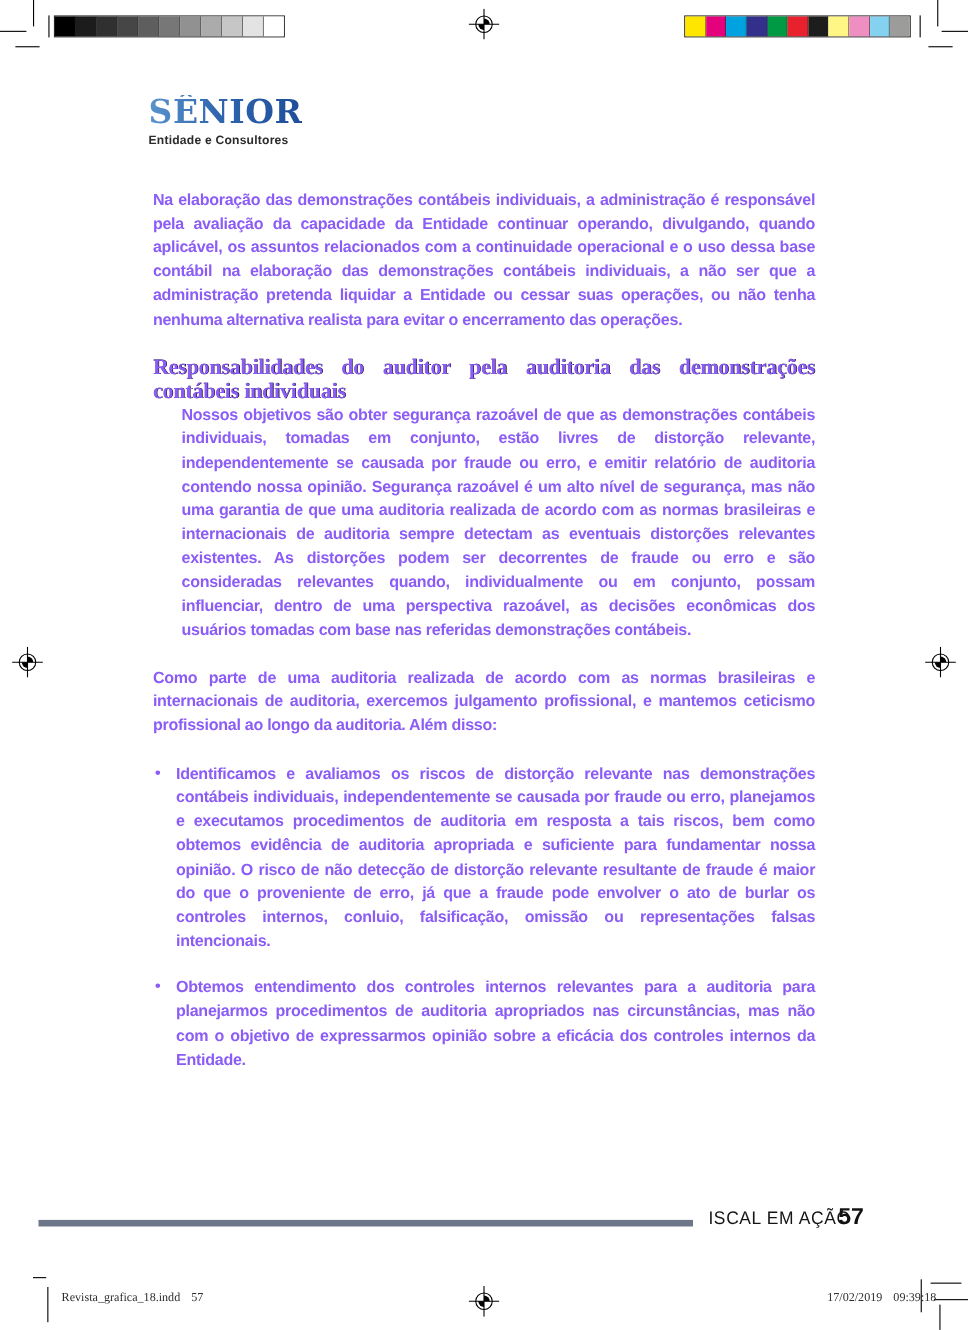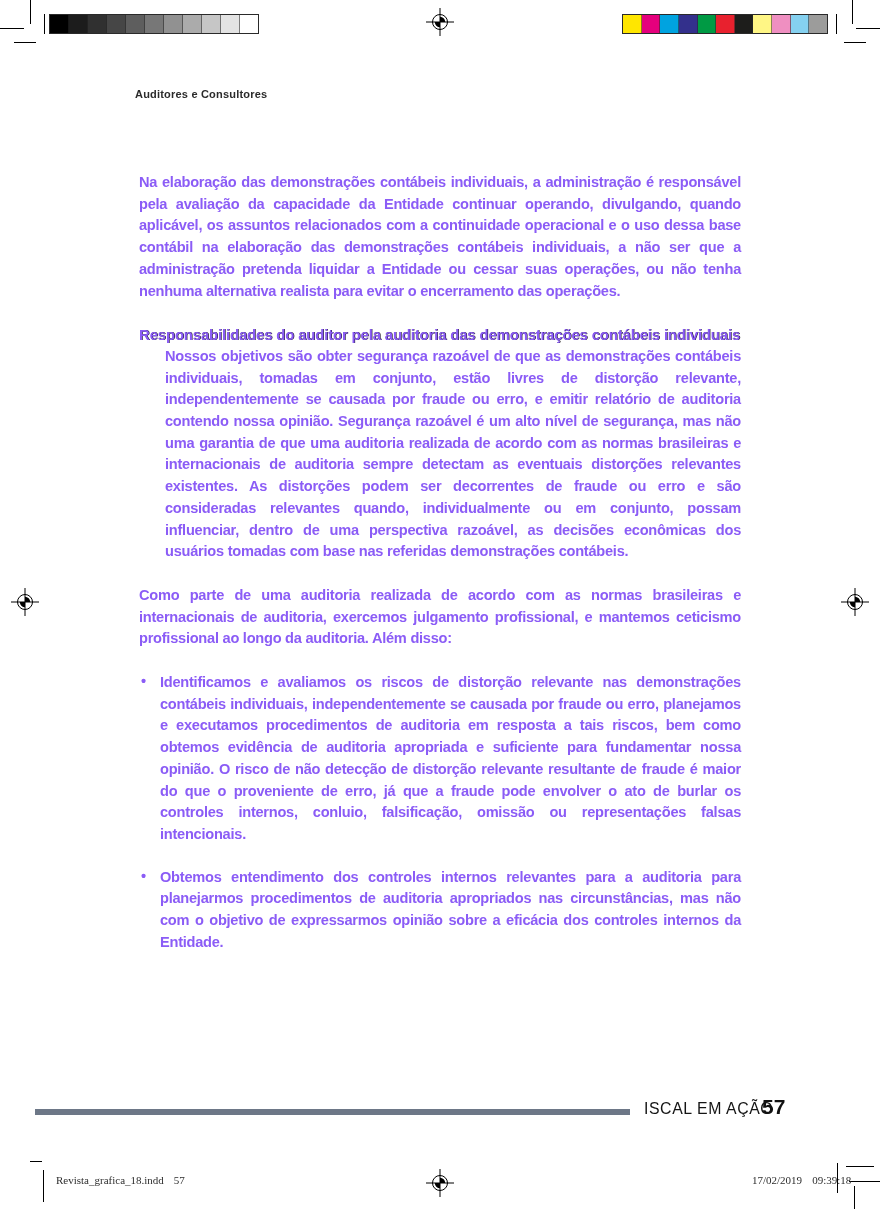--- a/index.html
+++ b/index.html
@@ -31,22 +31,22 @@
     border-top:1px solid rgba(43,43,43,.0);
   }
   
   .content{
     position:absolute;left:139px;top:172px;width:602px;
     font-size:14.6px;font-weight:700;color:#8b5cf6;line-height:21.7px;
     letter-spacing:-0.25px;text-align:justify;
   }
   .content p{margin:0 0 22px 0;}
   .content h2{
-    margin:0;font-size:15px;line-height:21.7px;letter-spacing:-0.2px;
-    text-shadow:0.5px 0 0 #000;font-weight:700;
+    margin:0;font-size:20px;line-height:21.7px;letter-spacing:-0.2px;
+    text-shadow:0.5px 0 0 #000;font-weight:700;font-family:Liberation Serif, serif;
   }
   .content p.after-heading{margin-top:0;margin-left:26px;}
   .bullet{position:relative;padding-left:21px;margin:0 0 21px 0;}
   .bullet .dot{position:absolute;left:2px;top:-1px;}
   .bullet:last-child{margin-bottom:0;}
   
   .footer-rule{position:absolute;left:35px;top:1109px;width:595px;height:6px;background:#6d7787;}
   .footer-title{
     position:absolute;left:644px;top:1099px;font-size:16.5px;font-weight:400;
     color:#141414;letter-spacing:0.6px;transform:scaleX(0.96);transform-origin:left;
@@ -130,21 +130,22 @@
   <svg viewBox="0 0 28 28">
       <line x1="14" y1="0" x2="14" y2="28" stroke="#000"></line>
       <line x1="0" y1="14" x2="28" y2="14" stroke="#000"></line>
       <circle cx="14" cy="14" r="7.5" fill="none" stroke="#000"></circle>
       <path d="M14 14 L14 8.8 A5.2 5.2 0 0 1 19.2 14 Z" fill="#000"></path>
       <path d="M14 14 L14 19.2 A5.2 5.2 0 0 1 8.8 14 Z" fill="#000"></path>
     </svg>
 </div>
 
 <div class="logo">
-  <div class="tagline">Auditores e Consultores</div>
+  <div class="wordmark">SÊNIOR</div>
+  <div class="tagline">Entidade e Consultores</div>
 </div>
 
 <div class="content">
   <p>Na elaboração das demonstrações contábeis individuais, a administração é responsável pela avaliação da capacidade da Entidade continuar operando, divulgando, quando aplicável, os assuntos relacionados com a continuidade operacional e o uso dessa base contábil na elaboração das demonstrações contábeis individuais, a não ser que a administração pretenda liquidar a Entidade ou cessar suas operações, ou não tenha nenhuma alternativa realista para evitar o encerramento das operações.</p>
   <h2>Responsabilidades do auditor pela auditoria das demonstrações contábeis individuais</h2>
   <p class="after-heading">Nossos objetivos são obter segurança razoável de que as demonstrações contábeis individuais, tomadas em conjunto, estão livres de distorção relevante, independentemente se causada por fraude ou erro, e emitir relatório de auditoria contendo nossa opinião. Segurança razoável é um alto nível de segurança, mas não uma garantia de que uma auditoria realizada de acordo com as normas brasileiras e internacionais de auditoria sempre detectam as eventuais distorções relevantes existentes. As distorções podem ser decorrentes de fraude ou erro e são consideradas relevantes quando, individualmente ou em conjunto, possam influenciar, dentro de uma perspectiva razoável, as decisões econômicas dos usuários tomadas com base nas referidas demonstrações contábeis.</p>
   <p>Como parte de uma auditoria realizada de acordo com as normas brasileiras e internacionais de auditoria, exercemos julgamento profissional, e mantemos ceticismo profissional ao longo da auditoria. Além disso:</p>
   <div class="bullet">
     <span class="dot">•</span>
     <span>Identificamos e avaliamos os riscos de distorção relevante nas demonstrações contábeis individuais, independentemente se causada por fraude ou erro, planejamos e executamos procedimentos de auditoria em resposta a tais riscos, bem como obtemos evidência de auditoria apropriada e suficiente para fundamentar nossa opinião. O risco de não detecção de distorção relevante resultante de fraude é maior do que o proveniente de erro, já que a fraude pode envolver o ato de burlar os controles internos, conluio, falsificação, omissão ou representações falsas intencionais.</span>

